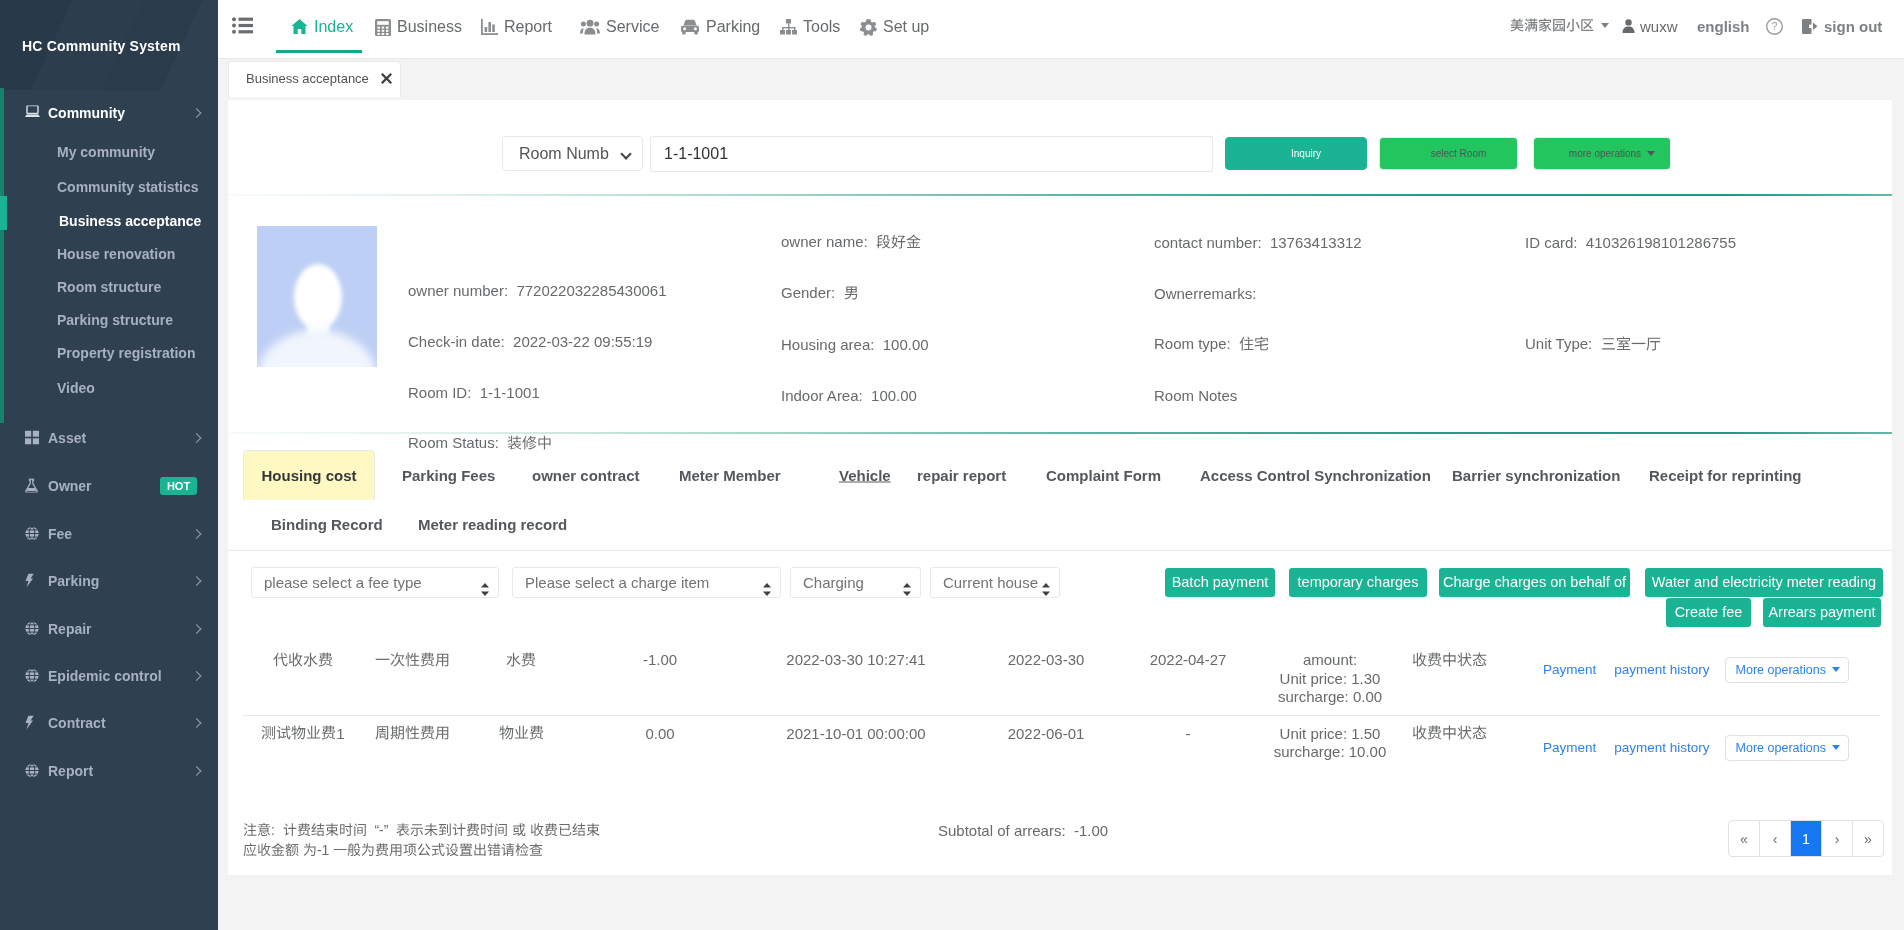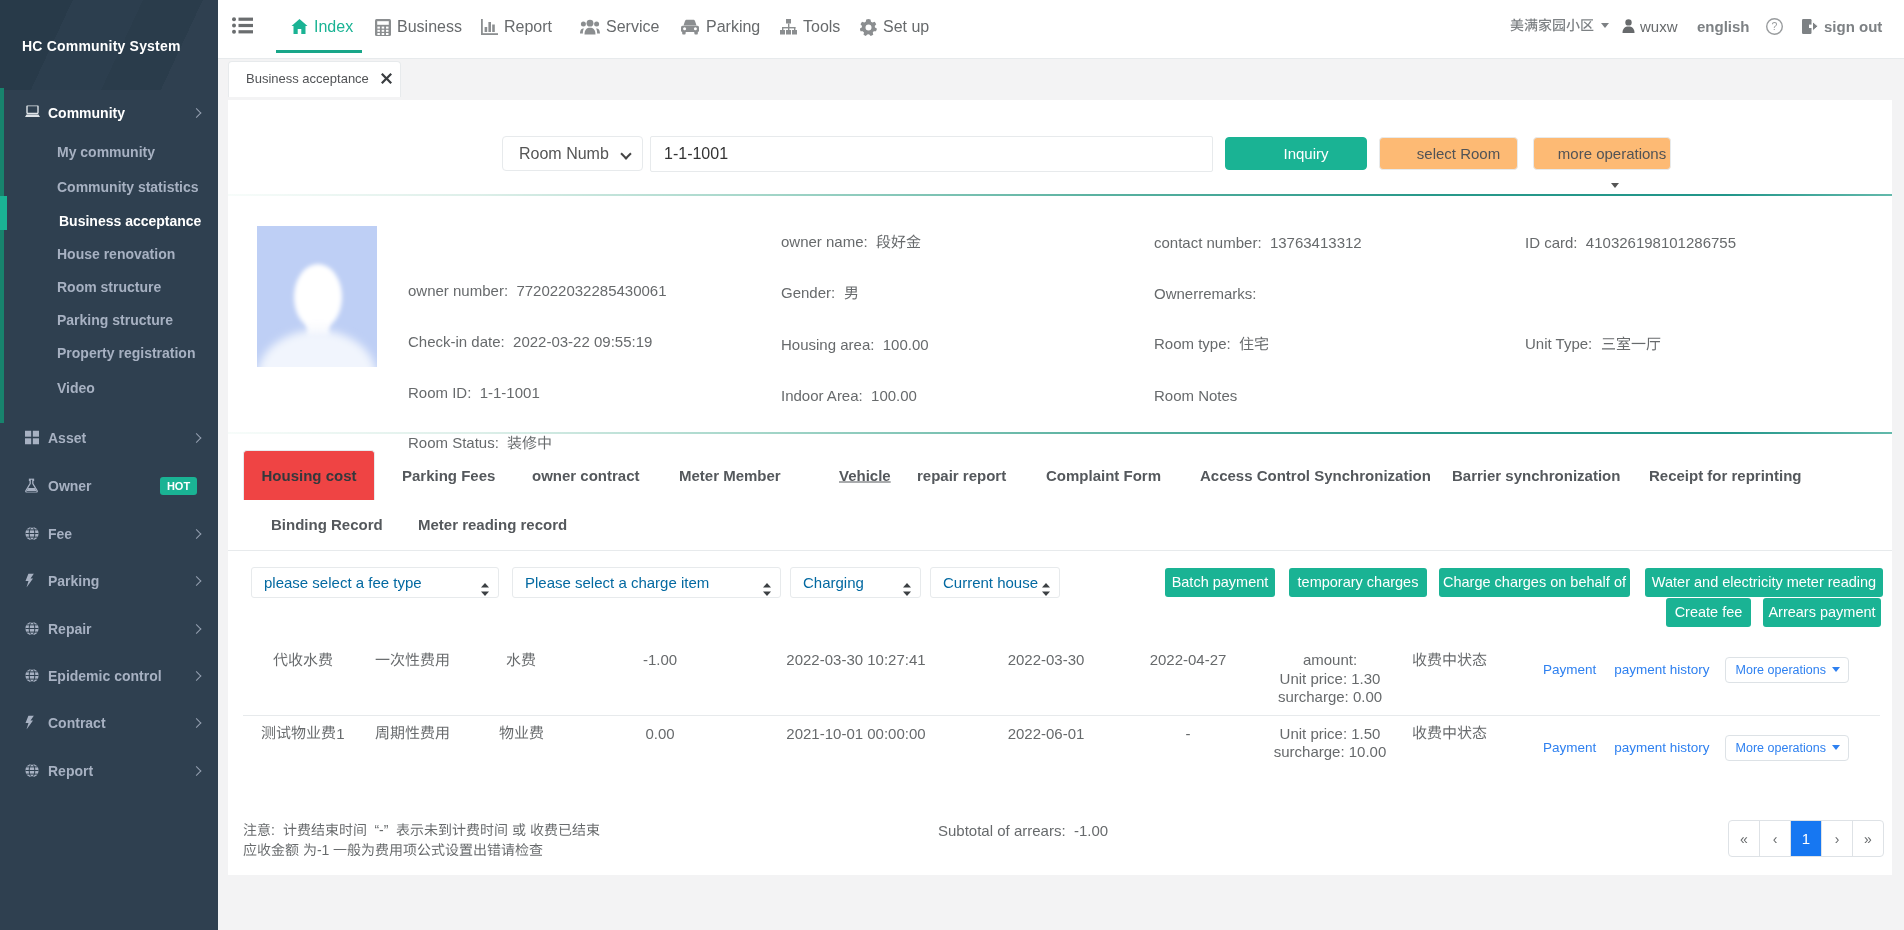--- a/index.html
+++ b/index.html
@@ -32,46 +32,46 @@
 .nright { position:absolute; top:-3px; height:58px; display:flex; align-items:center; color:#676a6c; }
 
 
 #card { position:absolute; left:228px; top:100px; width:1664px; height:775px; background:#fff; }
 
 
 .sel { position:absolute; border:1px solid #e7eaec; border-radius:4px; background:#fff; color:#555; font-size:16px; }
 #sel-room { left:274px; top:36px; width:141px; height:35px; line-height:33px; padding-left:16px; }
 #sel-room .ar { position:absolute; right:12px; top:13px; width:8px; height:8px; border-right:2px solid #444; border-bottom:2px solid #444; transform:rotate(45deg); }
 #inp-room { position:absolute; left:422px; top:36px; width:563px; height:36px; border:1px solid #e7eaec; border-radius:2px; font-size:16px; color:#333; line-height:34px; padding-left:13px; }
-.btn { position:absolute; border-radius:4px; font-size:15px; text-align:center;padding-left:20px; }
+.btn { position:absolute; border-radius:4px; font-size:10px; text-align:center;padding-left:20px; }
 .btn.green { background:#1ab394; color:#fff; border:1px solid #1ab394; }
-.btn.white { background:#fdba74; color:#515356; border:1px solid #e7eaec; }
+.btn.white { background:#22c55e; color:#515356; border:1px solid #e7eaec; }
 #b-inquiry { left:997px; top:37px; width:142px; height:33px; line-height:31px; }
 #b-selroom { left:1151px; top:37px; width:139px; height:33px; line-height:31px; }
 #b-moreop  { left:1305px; top:37px; width:138px; height:33px; line-height:31px; }
 .caret { display:inline-block; width:0; height:0; border-left:4px solid transparent; border-right:4px solid transparent; border-top:5px solid #555; vertical-align:middle; margin-left:6px; margin-top:-2px;}
 
 .divider { position:absolute; left:0; width:1664px; height:2px;
   background:linear-gradient(90deg,#f7fcfa 0%,#ddefe9 15%,#a4d6c9 32%,#5bb2a1 52%,#28998a 72%,#21968a 90%,#63b9ab 100%); }
 #div1 { top:94px; }
 #div2 { top:332px; }
 
 
 #avatar { position:absolute; left:29px; top:126px; width:120px; height:141px; overflow:hidden; }
 .orow { position:absolute; font-size:15px; color:#676a6c; transform:translateY(-50%); white-space:nowrap;}
 .c1 { left:180px;margin-top:48px; } .c2 { left:553px; } .c3 { left:926px; } .c4 { left:1297px; }
 
 
 .tabrow { position:absolute; font-size:15px; font-weight:bold; color:#54585c; transform:translateY(-50%); white-space:nowrap;}
-#tab-active { position:absolute; left:15px; top:350px; width:132px; height:51px; background:#ef4444; border:1px solid #e7eaec; border-bottom:1px solid #fff; border-radius:4px 4px 0 0; color:#34383c; font-size:15px; font-weight:bold; text-align:center; line-height:49px; }
+#tab-active { position:absolute; left:15px; top:350px; width:132px; height:51px; background:#fef9c3; border:1px solid #e7eaec; border-bottom:1px solid #fff; border-radius:4px 4px 0 0; color:#34383c; font-size:15px; font-weight:bold; text-align:center; line-height:49px; }
 #tabs-border { position:absolute; left:0px; top:450px; width:1664px; height:1px; background:#e7eaec; }
 #tabs-border2 { position:absolute; left:15px; top:400px; width:1649px; height:1px; background:#fff; }
 
 
-.fsel { position:absolute; top:467px; height:31px; border:1px solid #e7eaec; border-radius:3px; background:#fff; color:#0369a1; font-size:15px; line-height:29px; padding-left:12px; white-space:nowrap; overflow:hidden; }
+.fsel { position:absolute; top:467px; height:31px; border:1px solid #e7eaec; border-radius:3px; background:#fff; color:#737373; font-size:15px; line-height:29px; padding-left:12px; white-space:nowrap; overflow:hidden; }
 .fsel .ud { position:absolute; right:9px; top:8px; background:#fff; padding-left:2px; }
 .gbtn { position:absolute; background:#1ab394; color:#fff; border-radius:3px; font-size:14.5px; text-align:center; height:29px; line-height:29px; }
 
 
 #tbl { position:absolute; left:15px; top:540px; width:1637px; border-collapse:collapse; table-layout:fixed; font-size:15px; color:#676a6c;}
 #tbl th { font-weight:bold; color:#4b4f53; text-align:center; padding:9px 0 7px 0; border-bottom:1px solid #e7eaec; font-size:15px; line-height:19px;}
 #tbl td { text-align:center; vertical-align:top; border-bottom:1px solid #e7eaec; line-height:18.5px;}
 #tbl tr.r1 td { padding:11px 0 8px 0; }
 #tbl tr.r2 td { padding:9px 0 22px 0; border-bottom:none; }
 #tbl tr.r1 td.op { padding-top:17px; text-align:left; padding-left:48px; }

